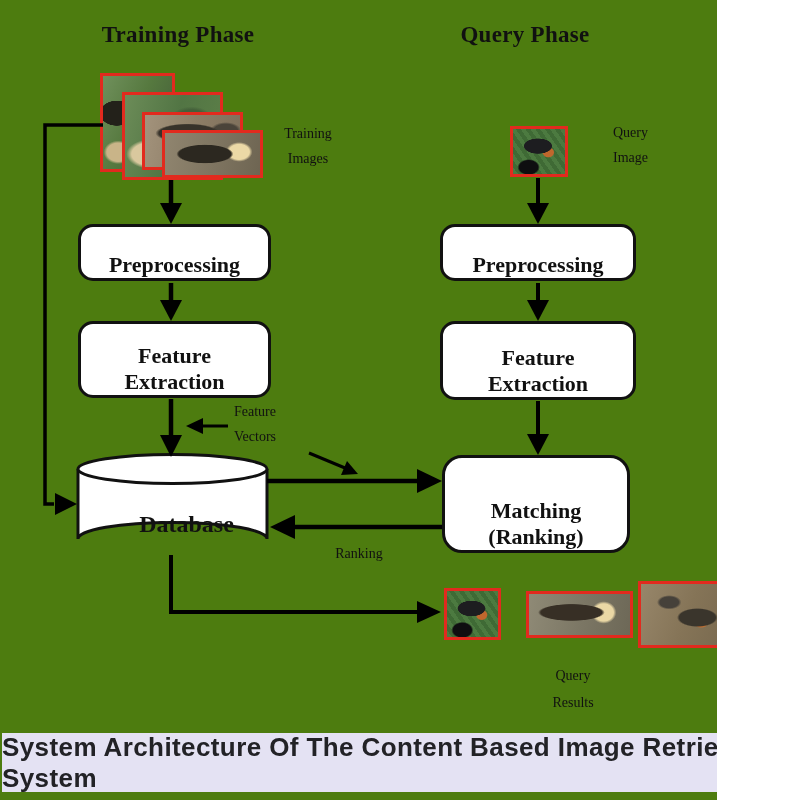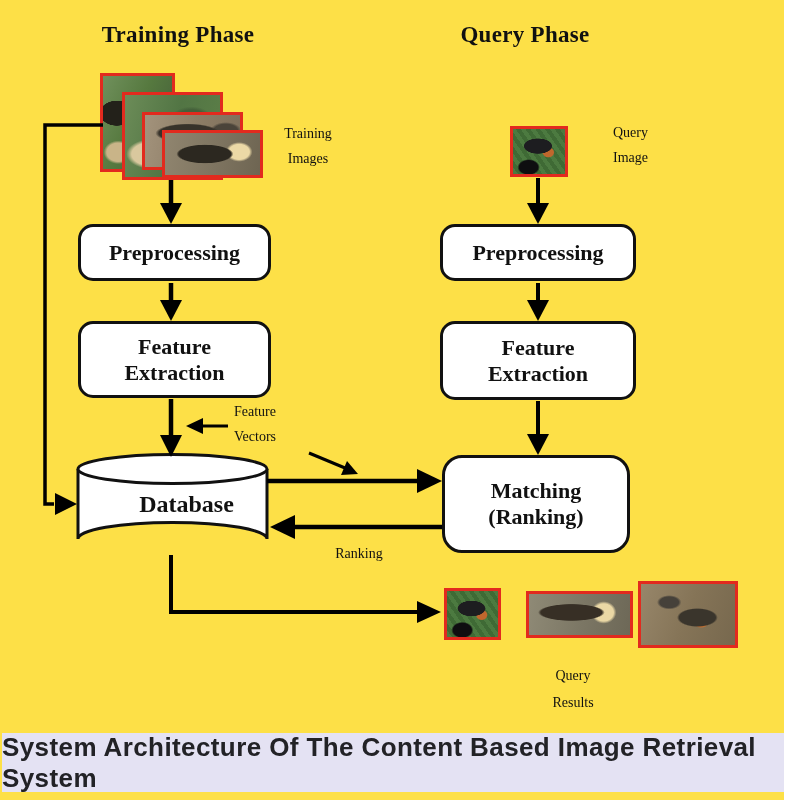--- a/index.html
+++ b/index.html
@@ -1,26 +1,26 @@
 <!DOCTYPE html>
 <html><head>
 <meta charset="utf-8">
 <style>
   html,body{margin:0;padding:0;background:#ffffff;}
   .stage{
-    position:relative;width:784px;height:800px;background:#fde047;overflow:hidden;
+    position:relative;width:717px;height:800px;background:#4d7c0f;overflow:hidden;
     font-family:"Liberation Serif","DejaVu Serif",serif;color:#111;
   }
   .abs{position:absolute;box-sizing:border-box;}
   .phase-title{
     font-weight:bold;font-size:23px;text-align:center;letter-spacing:.3px;
   }
   .flow-box{
     border:3px solid #111;border-radius:15px;background:#fff;
-    display:flex;flex-direction:column;align-items:center;justify-content:center;
+    display:flex;flex-direction:column;align-items:center;justify-content:flex-end;
     font-weight:bold;font-size:22px;line-height:26px;text-align:center;z-index:2;
   }
   .note{
     font-size:14px;line-height:25px;z-index:2;
   }
   .note.center{text-align:center;}
   .photo{
     border:3px solid #e22a1e;z-index:1;
   }
   .overlay-svg{position:absolute;left:0;top:0;z-index:5;pointer-events:none;}
@@ -109,21 +109,21 @@
   </div>
   <div class="abs flow-box" style="left:442px;top:455px;width:188px;height:98px;border-radius:20px;">
     <span>Matching</span>
     <span>(Ranking)</span>
   </div>
 
   <svg class="cyl-svg" width="795" height="800" viewBox="0 0 795 800">
     <path d="M78,469 V539 A94.5,16.5 0 0 1 267,539 V469" fill="#ffffff" stroke="#111" stroke-width="3"></path>
     <ellipse cx="172.5" cy="469" rx="94.5" ry="14.5" fill="#ffffff" stroke="#111" stroke-width="3"></ellipse>
   </svg>
-  <div class="abs db-label" style="left:78px;top:491px;width:189px;padding-left:28px;">Database</div>
+  <div class="abs db-label" style="left:78px;top:511px;width:189px;padding-left:28px;">Database</div>
 
   <div class="abs note" style="left:234px;top:399px;width:90px;">
     <div>Feature</div>
     <div>Vectors</div>
   </div>
   <div class="abs note" style="left:309px;top:541px;width:100px;text-align:center;">Ranking</div>
 
   <div class="abs photo ph-larva" style="left:444px;top:588px;width:57px;height:52px;"></div>
   <div class="abs photo ph-beetle2" style="left:526px;top:591px;width:107px;height:47px;"></div>
   <div class="abs photo ph-dirt" style="left:638px;top:581px;width:100px;height:67px;"></div>

